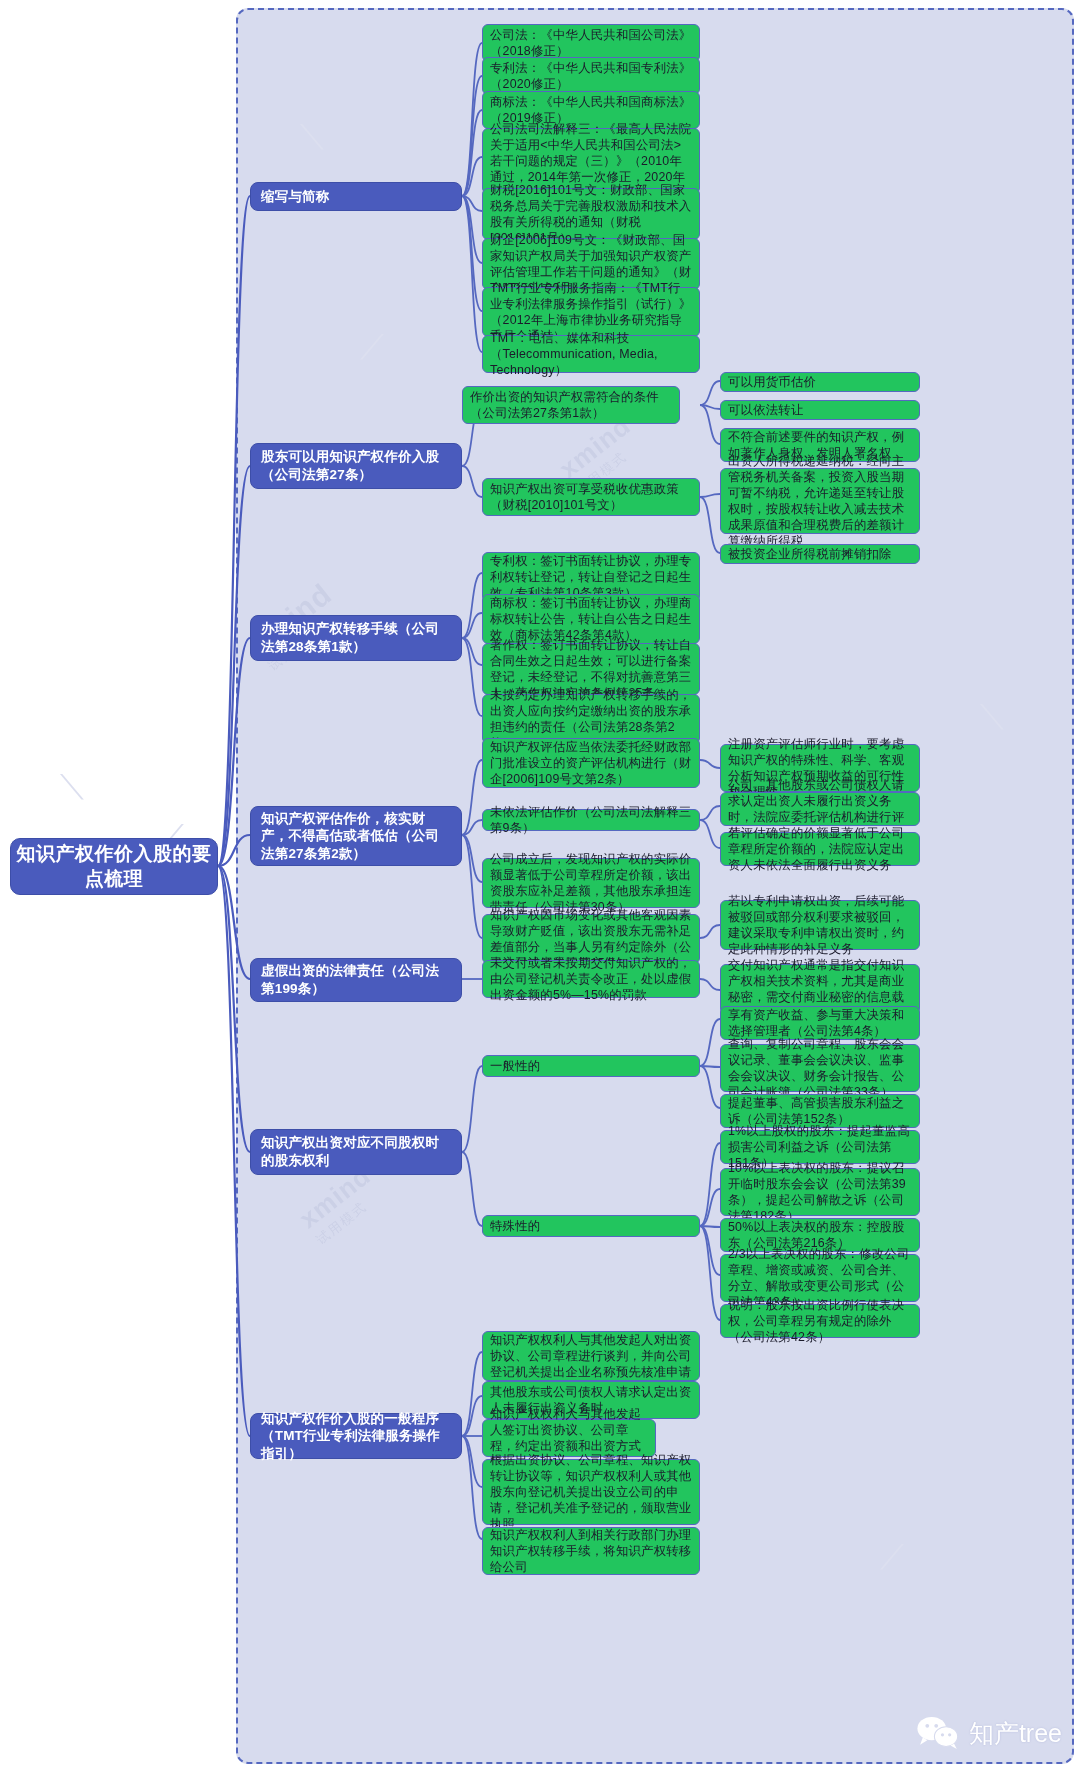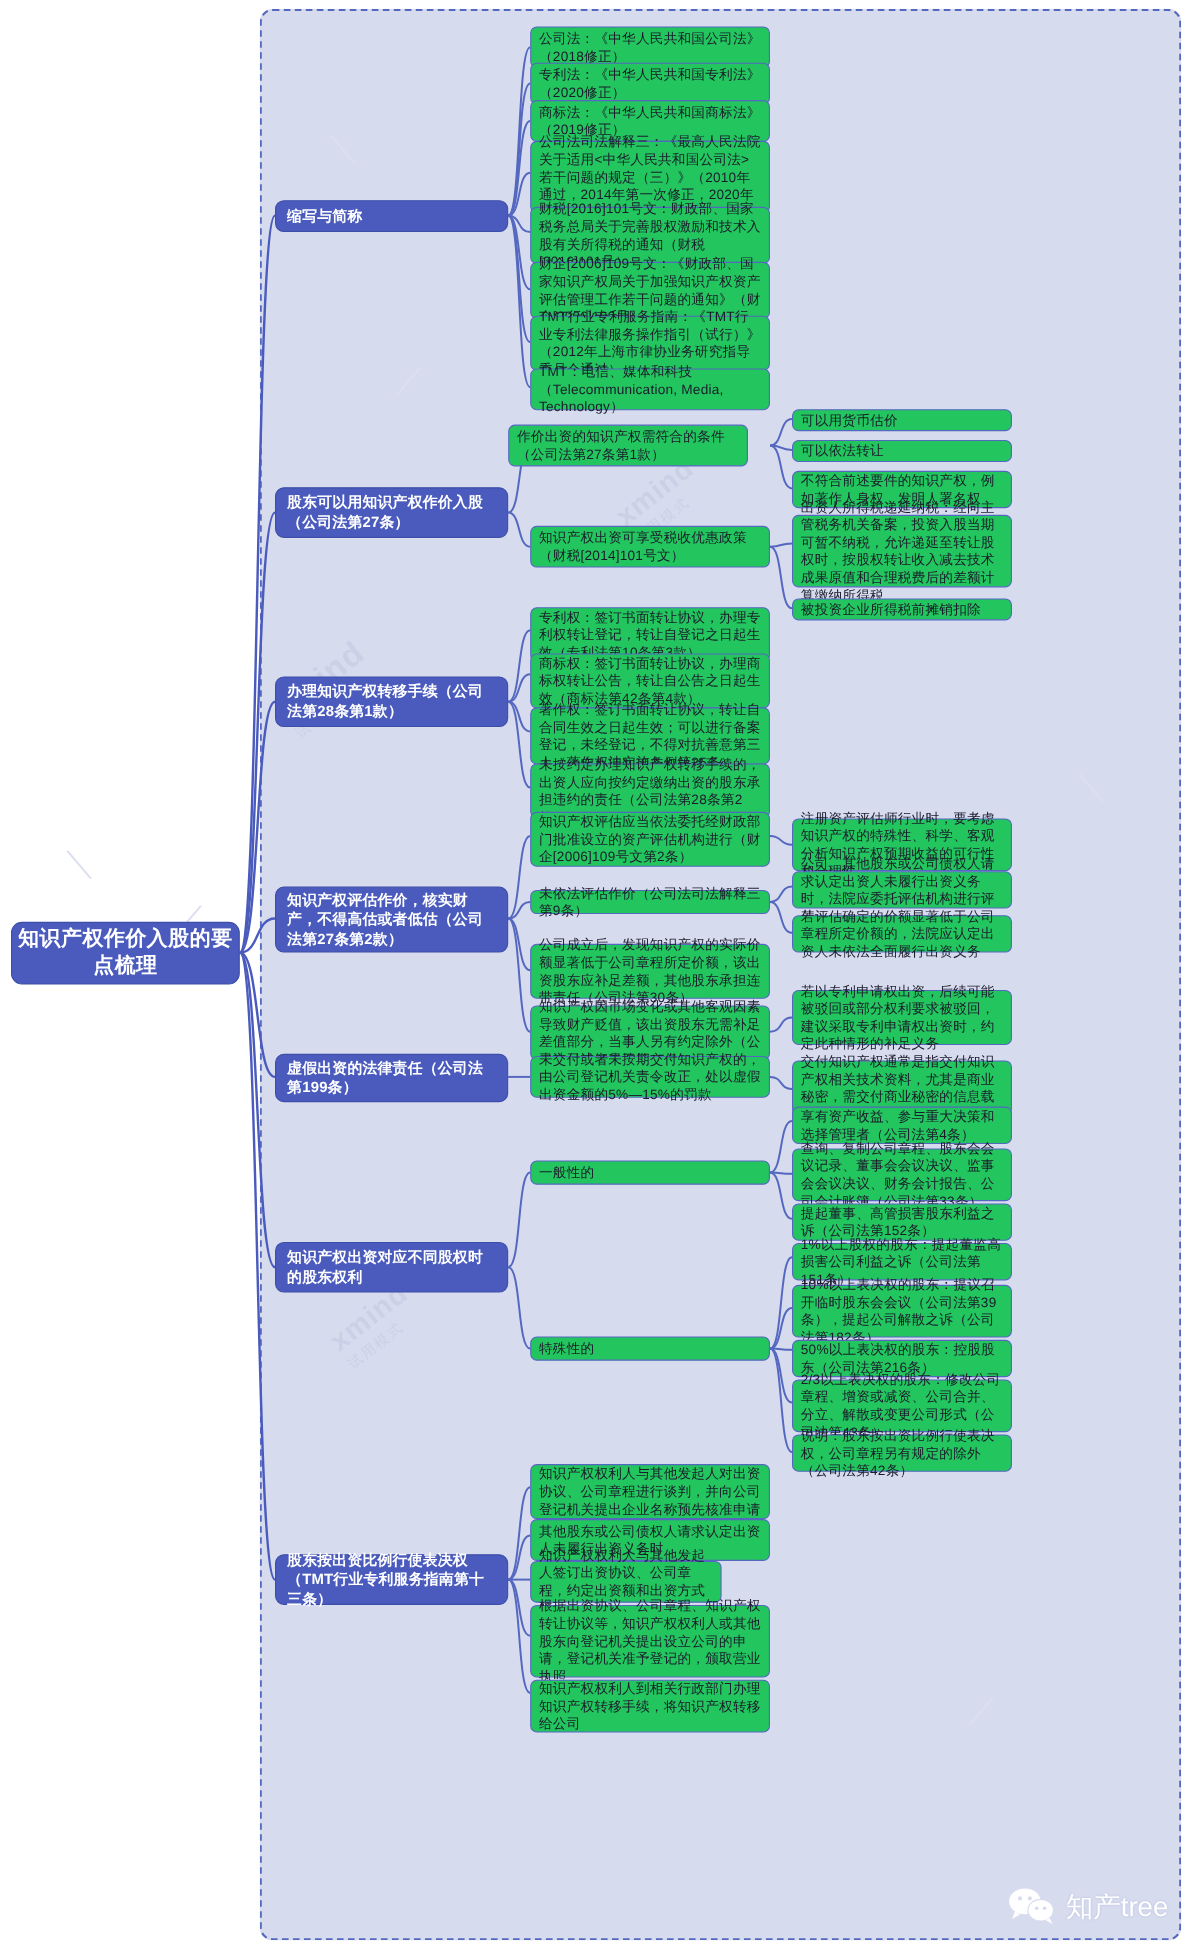--- a/index.html
+++ b/index.html
@@ -226,21 +226,21 @@
       <span>TMT：电信、媒体和科技（Telecommunication, Media, Technology）</span>
     </div>
 
   <div class="node lv1" style="left:250px; top:443px; width:212px; height:46px;">
     <span>股东可以用知识产权作价入股（公司法第27条）</span>
   </div>
   <div class="node leaf" style="left:462px; top:386px; width:218px; height:38px;">
       <span>作价出资的知识产权需符合的条件（公司法第27条第1款）</span>
     </div>
   <div class="node leaf" style="left:482px; top:478px; width:218px; height:38px;">
-      <span>知识产权出资可享受税收优惠政策（财税[2014]101号文）</span>
+      <span>知识产权出资可享受税收优惠政策（财税[2010]101号文）</span>
     </div>
 
   <div class="node leaf" style="left:720px; top:372px; width:200px; height:20px;">
       <span>可以用货币估价</span>
     </div>
   <div class="node leaf" style="left:720px; top:400px; width:200px; height:20px;">
       <span>可以依法转让</span>
     </div>
   <div class="node leaf" style="left:720px; top:428px; width:200px; height:34px;">
       <span>不符合前述要件的知识产权，例如著作人身权、发明人署名权</span>
@@ -336,21 +336,21 @@
       <span>50%以上表决权的股东：控股股东（公司法第216条）</span>
     </div>
   <div class="node leaf" style="left:720px; top:1254px; width:200px; height:48px;">
       <span>2/3以上表决权的股东：修改公司章程、增资或减资、公司合并、分立、解散或变更公司形式（公司法第43条）</span>
     </div>
   <div class="node leaf" style="left:720px; top:1304px; width:200px; height:34px;">
       <span>说明：股东按出资比例行使表决权，公司章程另有规定的除外（公司法第42条）</span>
     </div>
 
   <div class="node lv1" style="left:250px; top:1413px; width:212px; height:46px;">
-    <span>股东按出资比例行使表决权（TMT行业专利服务指南第十三条）</span>
+    <span>知识产权作价入股的一般程序（TMT行业专利法律服务操作指引）</span>
   </div>
   <div class="node leaf" style="left:482px; top:1331px; width:218px; height:50px;">
       <span>知识产权权利人与其他发起人对出资协议、公司章程进行谈判，并向公司登记机关提出企业名称预先核准申请</span>
     </div>
   <div class="node leaf" style="left:482px; top:1381px; width:218px; height:38px;">
       <span>其他股东或公司债权人请求认定出资人未履行出资义务时</span>
     </div>
   <div class="node leaf" style="left:482px; top:1419px; width:174px; height:38px;">
       <span>知识产权权利人与其他发起人签订出资协议、公司章程，约定出资额和出资方式等</span>
     </div>

